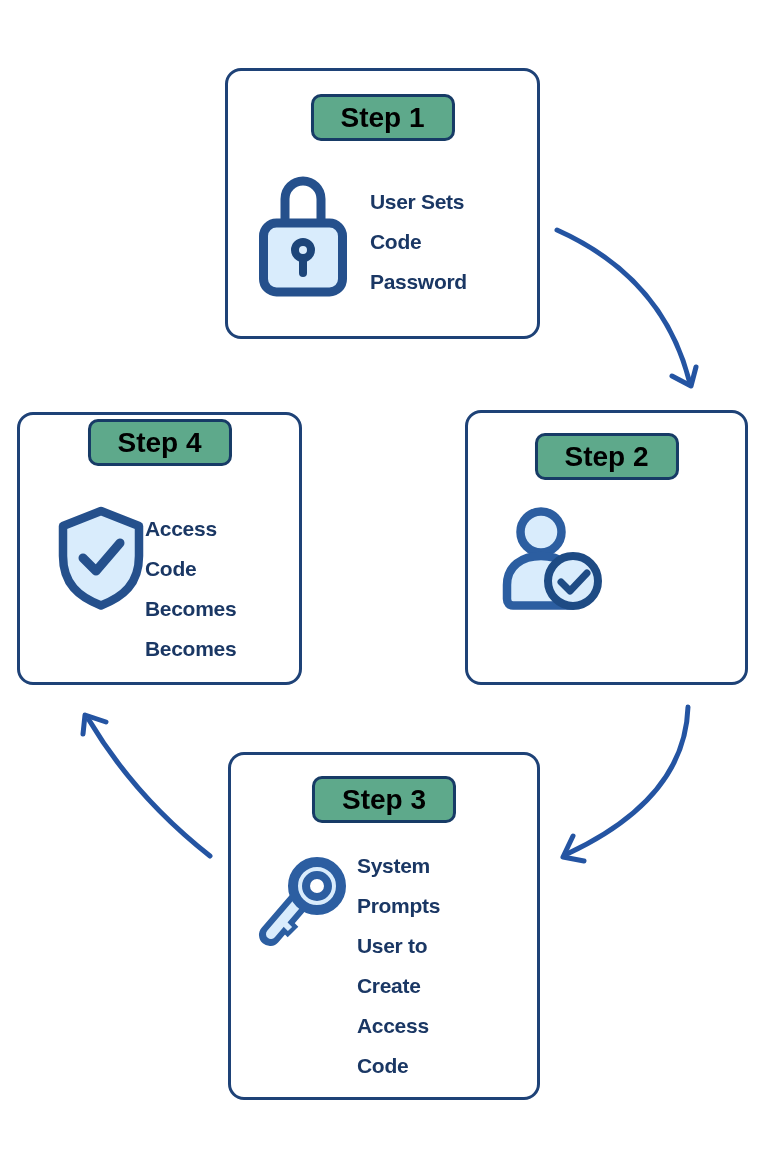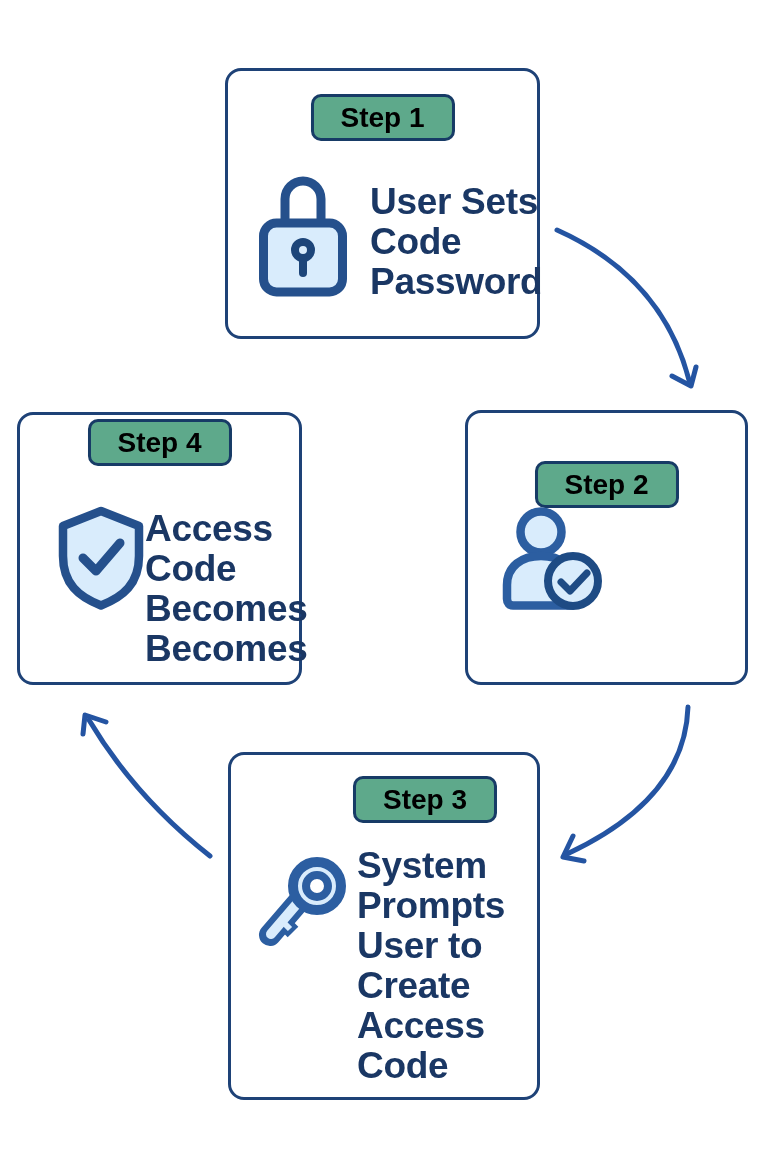--- a/index.html
+++ b/index.html
@@ -16,31 +16,31 @@
   .card-2{left:465px;top:410px;width:283px;height:275px;}
   .card-3{left:228px;top:752px;width:312px;height:348px;}
   .card-4{left:17px;top:412px;width:285px;height:273px;}
   .badge{
     position:absolute;left:50%;transform:translateX(-50%);
     height:47px;line-height:41px;padding:0 27px;box-sizing:border-box;
     background:#5ea98b;border:3px solid #173b66;border-radius:10px;
     color:#000000;font-size:28px;font-weight:bold;white-space:nowrap;
   }
   .card-1 .badge{top:23px;}
-  .card-2 .badge{top:20px;margin-top:28px;}
-  .card-3 .badge{top:21px;margin-left:41px;}
+  .card-2 .badge{top:20px;}
+  .card-3 .badge{top:21px;}
   .card-4 .badge{top:4px;}
   .icon{position:absolute;display:block;}
   .card-1 .icon{left:31px;top:100px;width:88px;height:126px;}
   .card-2 .icon{left:30px;top:93px;width:104px;height:110px;}
   .card-3 .icon{left:15px;top:92px;width:112px;height:112px;}
   .card-4 .icon{left:31px;top:91px;width:100px;height:105px;}
   .icon svg{width:100%;height:100%;display:block;}
   .label{
-    position:absolute;color:#1a3764;font-size:37px;font-weight:bold;
+    position:absolute;color:#1a3764;font-size:21px;font-weight:bold;
     line-height:40px;letter-spacing:-0.3px;white-space:nowrap;
   }
   .card-1 .label{left:142px;top:111px;}
   .card-2 .label{left:124px;top:93px;}
   .card-3 .label{left:126px;top:91px;}
   .card-4 .label{left:125px;top:94px;}
   .arrows{position:absolute;left:0;top:0;pointer-events:none;}
   .arrows path{fill:none;stroke:#2454a2;stroke-width:5;stroke-linecap:round;stroke-linejoin:round;}
 </style>
 </head>

